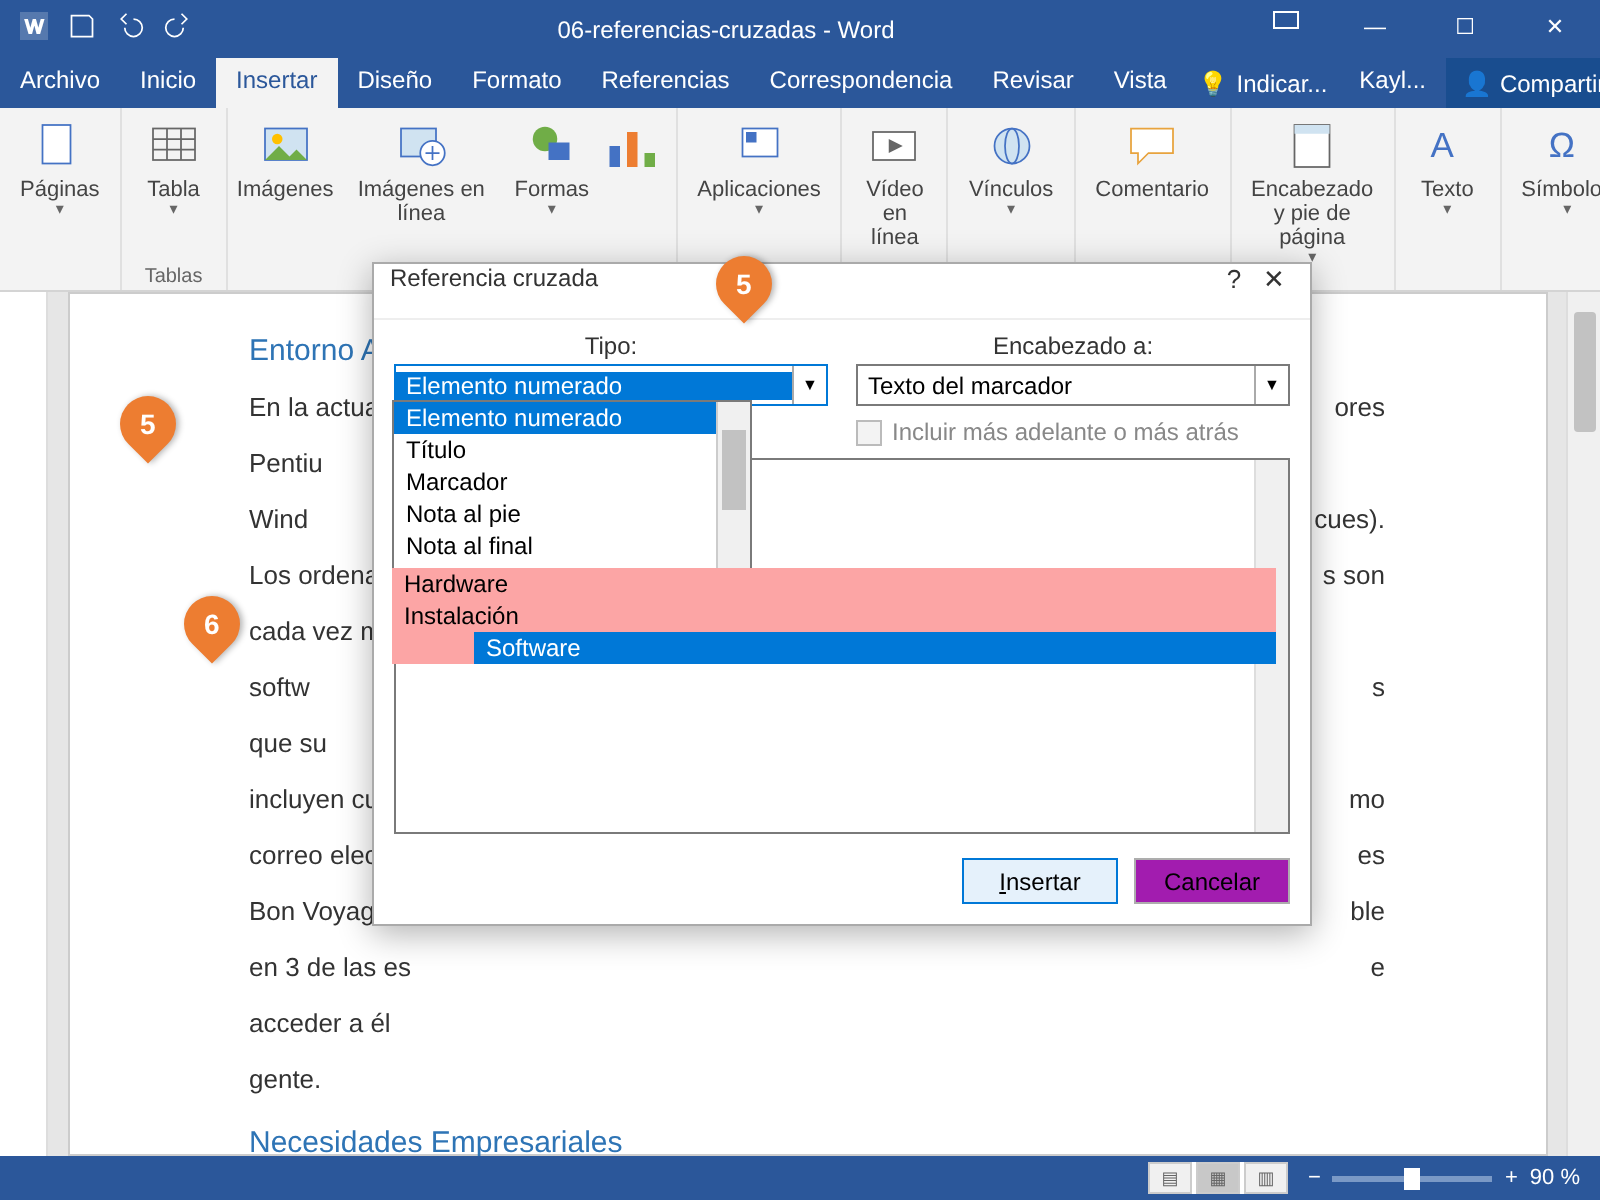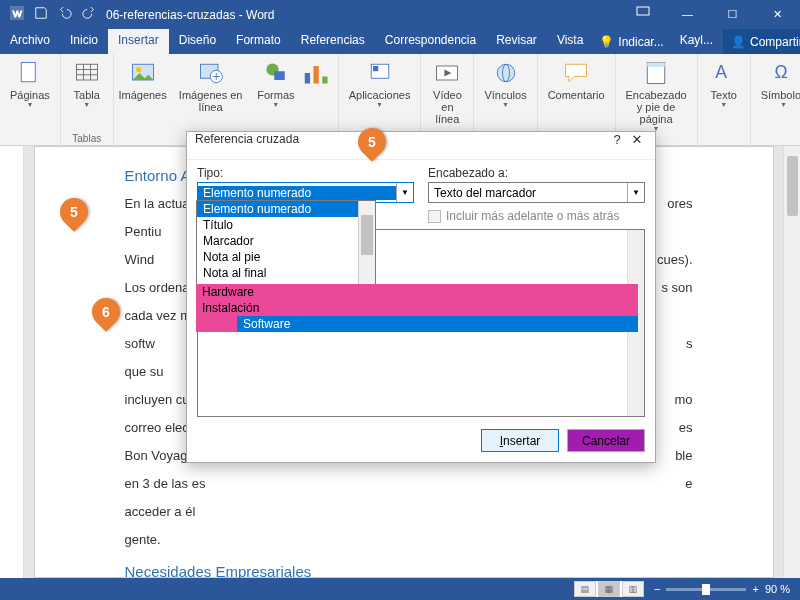--- a/index.html
+++ b/index.html
@@ -1,21 +1,21 @@
 <!DOCTYPE html>
 <html><head>
 <meta charset="utf-8">
 <style>
 * { box-sizing: border-box; margin: 0; padding: 0; font-family: "Segoe UI", Arial, sans-serif; }
 body { width: 800px; height: 600px; background: #fff; overflow: hidden; position: relative; }
 
 .titlebar { height: 29px; background: #2b579a; color: #fff; display: flex; align-items: center; font-size: 12px; }
 .titlebar .qat { display:flex; gap:10px; padding:0 10px; align-items:center; }
 .titlebar .qat svg { width:14px; height:14px; fill:#fff; stroke:#fff; }
-.titlebar .title { flex:1; text-align:left; }
+.titlebar .title { flex:1; text-align:center; }
 .titlebar .winbtns { display:flex; gap:0; }
 .titlebar .winbtns div { width:45px; text-align:center; line-height:29px; font-size:11px; }
 
 .tabs { height: 25px; background:#2b579a; display:flex; color:#fff; font-size:12px; align-items:stretch; }
 .tabs .tab { padding:4px 10px; cursor:pointer; }
 .tabs .tab.active { background:#f3f3f3; color:#2b579a; }
 .tabs .spacer { flex:1; }
 .tabs .tell { display:flex; align-items:center; gap:4px; padding:0 6px;}
 .tabs .user { background:#194d8f; padding:4px 8px; display:flex; align-items:center; gap:4px;}
 
@@ -42,41 +42,41 @@
 .zoom { display:flex; align-items:center; gap:6px; color:#fff;}
 .zoom .track { width:80px; height:3px; background:#7a99c6; position:relative;}
 .zoom .track .knob { position:absolute; left:36px; top:-4px; width:8px; height:11px; background:#fff;}
 
 .dialog { position:absolute; left:186px; top:131px; width:470px; background:#fff; border:1px solid #aaa; box-shadow:0 4px 16px rgba(0,0,0,0.3); font-size:12px; z-index:10;}
 .dialog .dtitle { height:28px; background:#fff; border-bottom:1px solid #eee; display:flex; align-items:flex-start; padding:0 8px; color:#333;}
 .dialog .dtitle .sp { flex:1;}
 .dialog .dtitle .x { width:20px; text-align:center; font-size:13px;}
 .dialog .row { display:flex; gap:14px; padding:6px 10px 0;}
 .dialog .col { flex:1; }
-.dialog label { display:block; margin-bottom:2px; color:#333;}
+.dialog label { display:block; margin-bottom:2px; color:#333;text-align:center;}
 .dialog .combo { display:flex; border:1px solid #7a7a7a; height:21px; background:#fff; align-items:center;}
 .dialog .combo.open { border-color:#0078d7;}
 .dialog .combo span { flex:1; padding:0 5px; }
 .dialog .combo.open span { background:#0078d7; color:#fff;}
 .dialog .combo .arr { width:17px; text-align:center; border-left:1px solid #aaa; font-size:8px; line-height:19px;}
 .dialog .chk { display:flex; align-items:center; gap:5px; padding:6px 0 0; color:#888;}
 .dialog .chk .box { width:13px; height:13px; border:1px solid #bbb; background:#f3f3f3;}
 .dialog .listarea { margin:6px 10px 0; border:1px solid #7a7a7a; height:188px; position:relative; background:#fff;}
 .dialog .listarea .lsb { position:absolute; right:0; top:0; bottom:0; width:17px; background:#f0f0f0; border-left:1px solid #ddd;}
 .dialog .dbtns { display:flex; justify-content:flex-end; gap:8px; padding:12px 10px 10px;}
 .dialog .dbtns button { min-width:78px; height:23px; border:1px solid #adadad; background:#a21caf; font-size:12px;}
 .dialog .dbtns button.primary { border-color:#0078d7; background:#e5f1fb;}
 
 .dropdown { position:absolute; left:196px; top:200px; width:180px; background:#fff; border:1px solid #7a7a7a; font-size:12px; z-index:11;}
 .dropdown .opt { padding:1px 6px; }
 .dropdown .opt.sel { background:#0078d7; color:#fff;}
 .dropdown .sb { position:absolute; right:0; top:0; bottom:0; width:17px; background:#f0f0f0; border-left:1px solid #ccc;}
 .dropdown .sb .th { background:#c2c2c2; height:40px; margin:14px 2px 0;}
 
-.specific { position:absolute; left:196px; top:284px; width:442px; background:#ec4899; font-size:12px; z-index:12;}
+.specific { position:absolute; left:196px; top:284px; width:442px; background:#fca5a5; font-size:12px; z-index:12;}
 .specific .opt { padding:1px 6px;}
 .specific .opt.sel { background:#0078d7; color:#fff;margin-left:41px;}
 
 .callout { position:absolute; width:28px; height:28px; background:#ed7d31; border-radius:50% 50% 50% 0; transform:rotate(-45deg); z-index:20; display:flex; align-items:center; justify-content:center; box-shadow:1px 1px 3px rgba(0,0,0,.3);}
 .callout span { transform:rotate(45deg); color:#fff; font-weight:bold; font-size:14px;}
 </style>
 </head>
 <body>
 
 <div class="titlebar">

